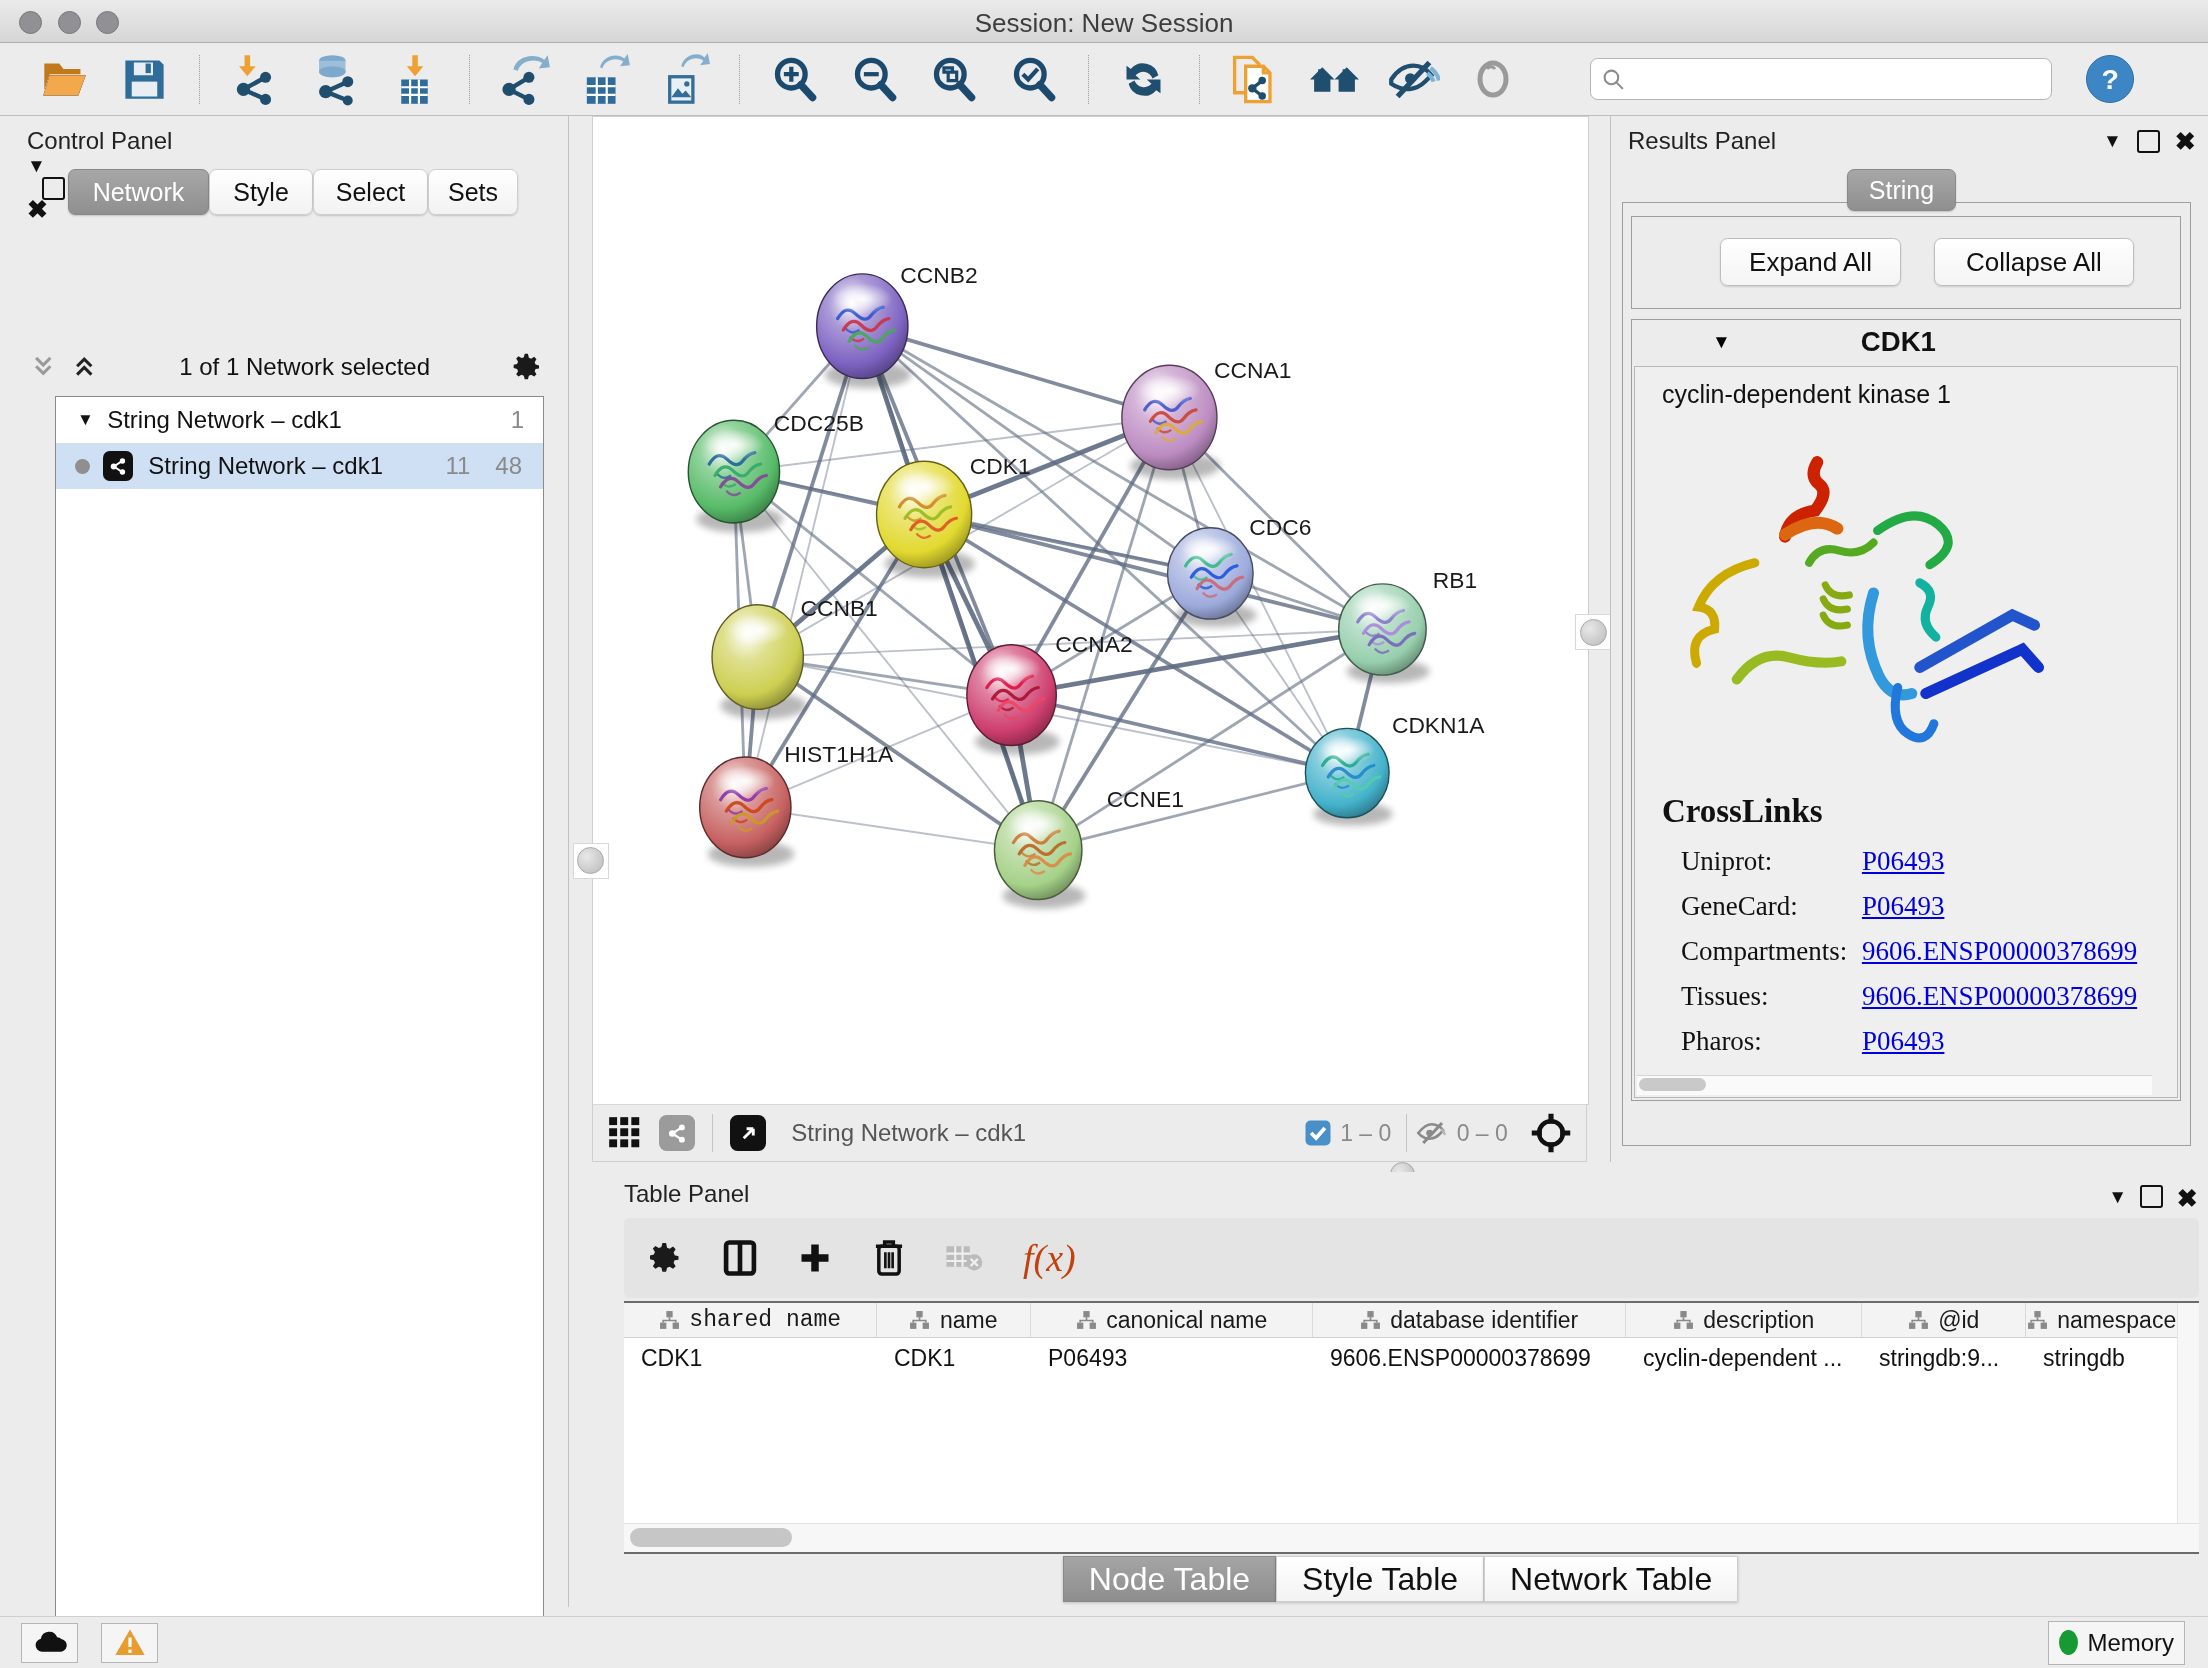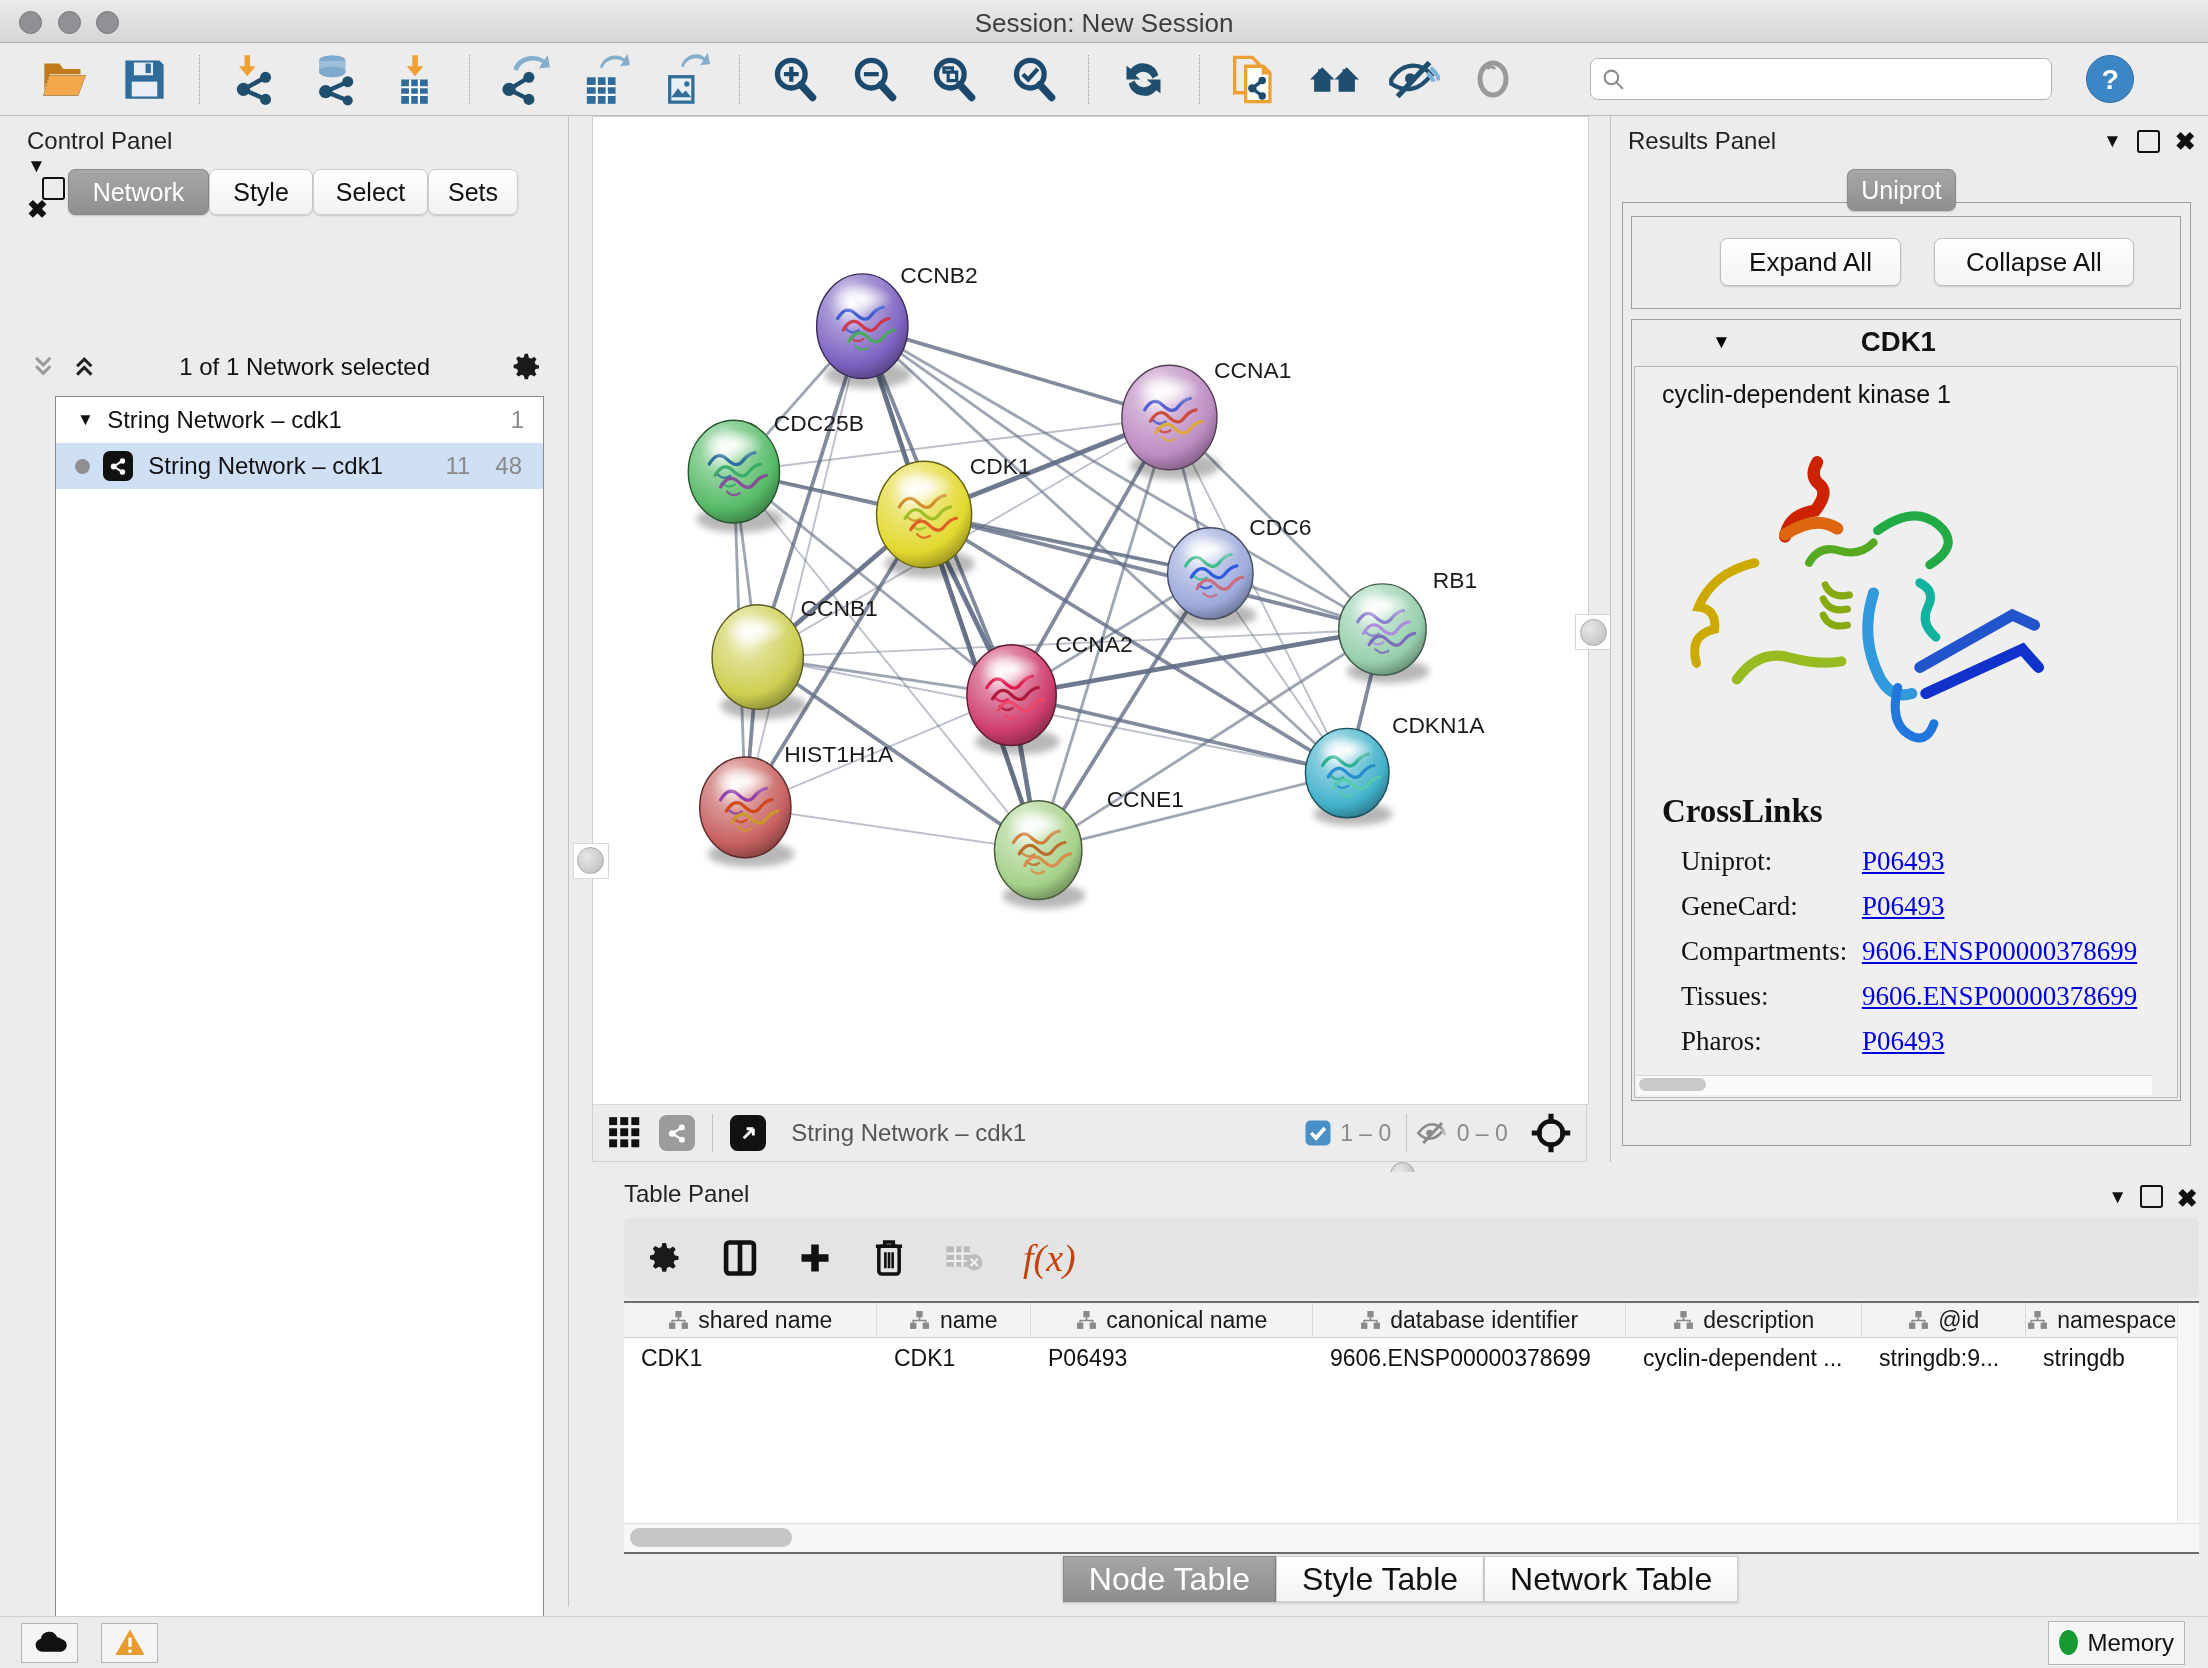--- a/index.html
+++ b/index.html
@@ -647,21 +647,21 @@
 
   <div id="results-panel">
     <div id="rp-title-row">
       <span class="panel-title">Results Panel</span>
       <span style="flex:1"></span>
       <span class="tri">▼</span>
       <span class="sq" style="margin:0 15px"></span>
       <span class="xx">✖</span>
     </div>
     <div id="rp-tab" class="tab sel">
-        <span>Uniprot</span>
+        <span>String</span>
       </div>
     <div id="rp-box">
       <div id="rp-expand-box">
         <div class="rp-btn" style="left:88px;width:179px">
             <span>Expand All</span>
           </div>
         <div class="rp-btn" style="left:302px;width:198px">
             <span>Collapse All</span>
           </div>
       </div>
@@ -756,21 +756,21 @@
             <rect x="1" y="2" width="16" height="14" fill="#8a8a8a"></rect>
             <path d="M1 7h16M1 12h16M7 2v14M12 2v14" stroke="#fff" stroke-width="1.4"></path>
             <circle cx="20" cy="13" r="5.5" fill="#8a8a8a"></circle>
             <path d="M17.5 10.5l5 5m0-5l-5 5" stroke="#fff" stroke-width="1.6"></path>
           </svg>
       </span>
       <span class="tp-ico" style="font-family:'Liberation Serif',serif;font-style:italic;font-size:38px;color:#c2410c">f(x)</span>
     </div>
     <div id="tp-table">
       <div id="tp-header">
-          <div class="th" style="width: 253px;">
+          <div class="th" style="width: 253px; font-family: Liberation Mono, monospace;">
             <svg width="21" height="21" viewBox="0 0 20 20">
               <g fill="#8a8a8a">
                 <rect x="7" y="1" width="6" height="6"></rect>
                 <rect x="1" y="12" width="6" height="6"></rect>
                 <rect x="13" y="12" width="6" height="6"></rect>
                 <path d="M10 7v3M4 12v-2h12v2" fill="none" stroke="#8a8a8a" stroke-width="1.6"></path>
               </g>
             </svg>
             <span>shared name</span>
           </div>

